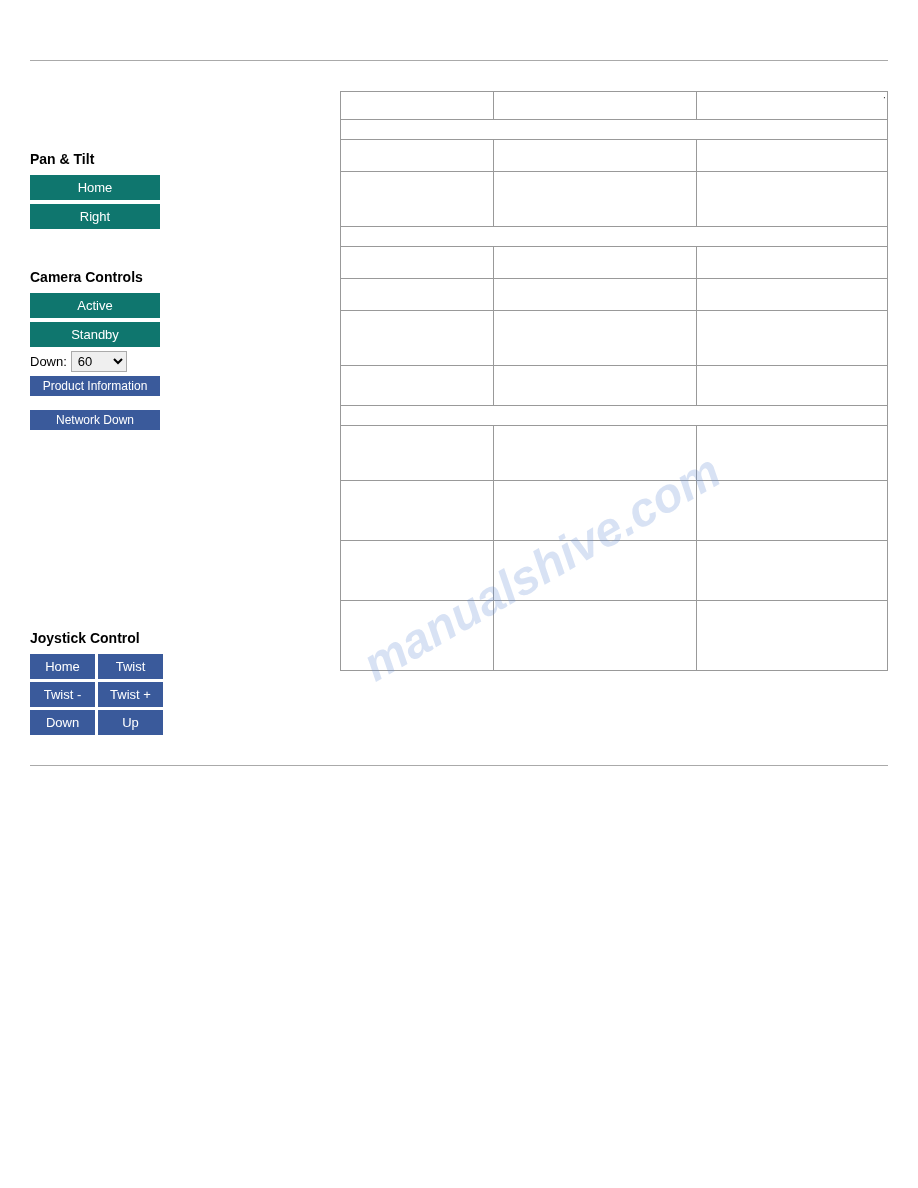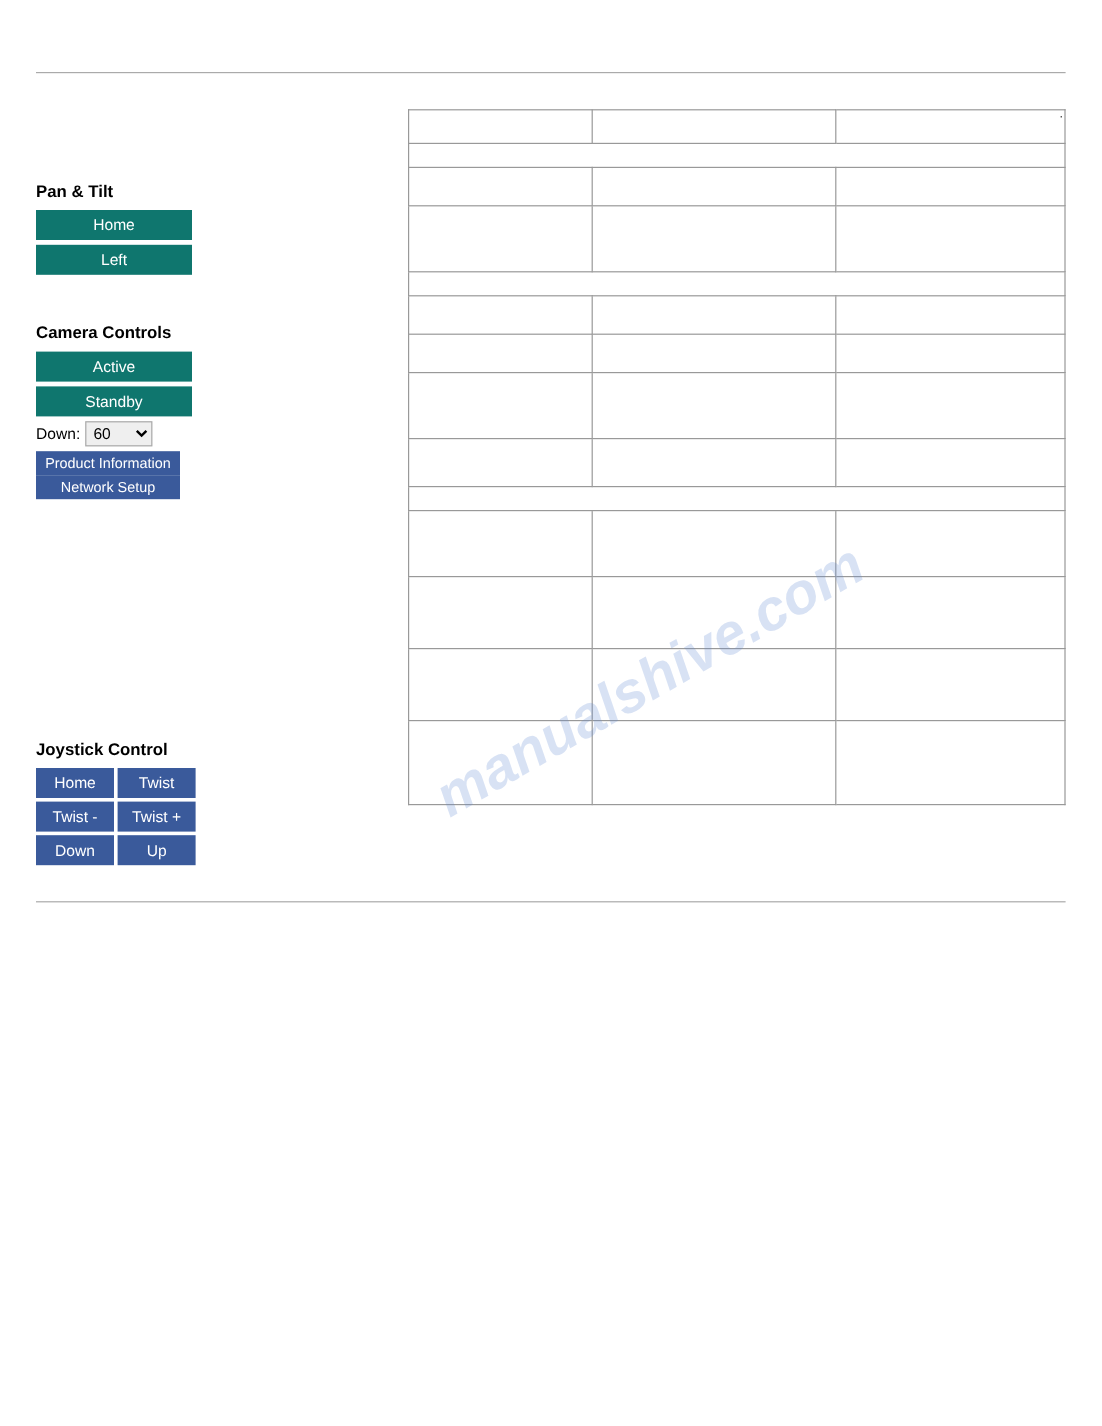--- a/index.html
+++ b/index.html
@@ -82,29 +82,29 @@
 
     .speed-select {
       font-size: 13px;
       border: 1px solid #aaa;
       padding: 1px 2px;
       width: 56px;
     }
 
     .info-btn {
       display: block;
-      width: 120px;
+      width: 130px;
       padding: 3px 4px;
       background-color: #3a5a9b;
       color: #fff;
       border: none;
       cursor: pointer;
       font-size: 12px;
       text-align: center;
-      margin-bottom: 0;
+      margin-bottom: 14px;
     }
 
     
     .joystick-section {
       margin-top: 200px;
     }
 
     .joystick-grid {
       display: grid;
       grid-template-columns: 65px 65px;
@@ -190,38 +190,38 @@
   <span class="dot-top-right">·</span>
 
   <hr class="top-rule">
 
   <div class="content-area">
 
     <div class="left-panel">
 
       <div class="section-title">Pan &amp; Tilt</div>
       <button class="blue-btn">Home</button>
-      <button class="blue-btn">Left</button>
+      <button class="blue-btn">Right</button>
 
       <div class="section-title" style="margin-top:40px;">Camera Controls</div>
       <button class="blue-btn">Active</button>
       <button class="blue-btn">Standby</button>
 
       <div class="speed-row">
         <span class="speed-label">Down:</span>
         <select class="speed-select">
           <option>60</option>
           <option>30</option>
           <option>45</option>
           <option>90</option>
         </select>
       </div>
 
       <button class="info-btn">Product Information</button>
-      <button class="info-btn">Network Setup</button>
+      <button class="info-btn">Network Down</button>
 
       <div class="joystick-section">
         <div class="section-title">Joystick Control</div>
         <div class="joystick-grid">
           <button class="joy-btn">Home</button>
           <button class="joy-btn">Twist</button>
           <button class="joy-btn">Twist -</button>
           <button class="joy-btn">Twist +</button>
           <button class="joy-btn">Down</button>
           <button class="joy-btn">Up</button>

